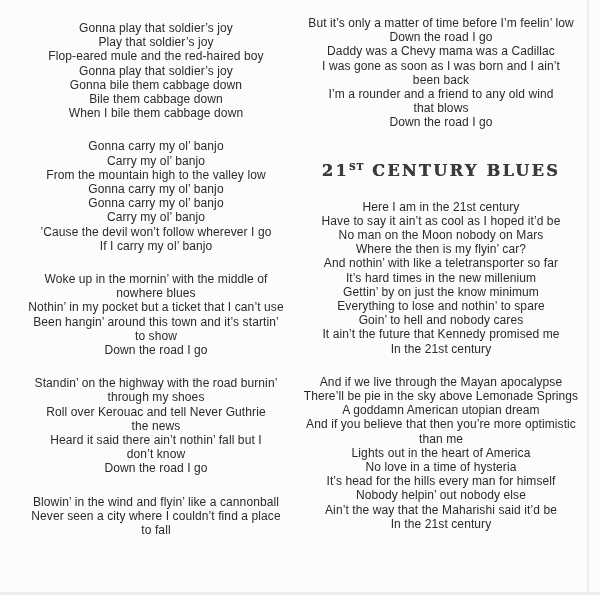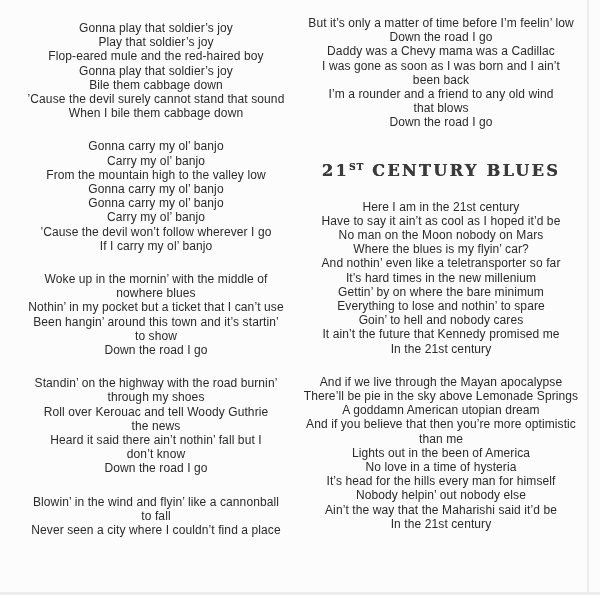--- a/index.html
+++ b/index.html
@@ -66,22 +66,22 @@
 </head>
 <body>
 
 <div class="booklet-page">
   <div class="lyrics-col" id="col-left">
       <div class="verse">
         <div class="line">Gonna play that soldier’s joy</div>
         <div class="line">Play that soldier’s joy</div>
         <div class="line">Flop-eared mule and the red-haired boy</div>
         <div class="line">Gonna play that soldier’s joy</div>
+        <div class="line">Gonna bile them cabbage down</div>
         <div class="line">Bile them cabbage down</div>
-        <div class="line">’Cause the devil surely cannot stand that sound</div>
         <div class="line">When I bile them cabbage down</div>
       </div>
       <div class="verse">
         <div class="line">Gonna carry my ol’ banjo</div>
         <div class="line">Carry my ol’ banjo</div>
         <div class="line">From the mountain high to the valley low</div>
         <div class="line">Gonna carry my ol’ banjo</div>
         <div class="line">Gonna carry my ol’ banjo</div>
         <div class="line">Carry my ol’ banjo</div>
         <div class="line">’Cause the devil won’t follow wherever I go</div>
@@ -91,64 +91,64 @@
         <div class="line">Woke up in the mornin’ with the middle of</div>
         <div class="line">nowhere blues</div>
         <div class="line">Nothin’ in my pocket but a ticket that I can’t use</div>
         <div class="line">Been hangin’ around this town and it’s startin’</div>
         <div class="line">to show</div>
         <div class="line">Down the road I go</div>
       </div>
       <div class="verse">
         <div class="line">Standin’ on the highway with the road burnin’</div>
         <div class="line">through my shoes</div>
-        <div class="line">Roll over Kerouac and tell Woody Guthrie</div>
+        <div class="line">Roll over Kerouac and tell Never Guthrie</div>
         <div class="line">the news</div>
         <div class="line">Heard it said there ain’t nothin’ fall but I</div>
         <div class="line">don’t know</div>
         <div class="line">Down the road I go</div>
       </div>
       <div class="verse">
         <div class="line">Blowin’ in the wind and flyin’ like a cannonball</div>
+        <div class="line">Never seen a city where I couldn’t find a place</div>
         <div class="line">to fall</div>
-        <div class="line">Never seen a city where I couldn’t find a place</div>
       </div>
     </div>
   <div class="lyrics-col" id="col-right">
       <div class="verse">
         <div class="line">But it’s only a matter of time before I’m feelin’ low</div>
         <div class="line">Down the road I go</div>
         <div class="line">Daddy was a Chevy mama was a Cadillac</div>
         <div class="line">I was gone as soon as I was born and I ain’t</div>
         <div class="line">been back</div>
         <div class="line">I’m a rounder and a friend to any old wind</div>
         <div class="line">that blows</div>
         <div class="line">Down the road I go</div>
       </div>
       <div class="song-heading"><span>21</span><sup>ST</sup><span> CENTURY BLUES</span></div>
       <div class="verse">
         <div class="line">Here I am in the 21st century</div>
         <div class="line">Have to say it ain’t as cool as I hoped it’d be</div>
         <div class="line">No man on the Moon nobody on Mars</div>
-        <div class="line">Where the blues is my flyin’ car?</div>
-        <div class="line">And nothin’ even like a teletransporter so far</div>
+        <div class="line">Where the then is my flyin’ car?</div>
+        <div class="line">And nothin’ with like a teletransporter so far</div>
         <div class="line">It’s hard times in the new millenium</div>
-        <div class="line">Gettin’ by on where the bare minimum</div>
+        <div class="line">Gettin’ by on just the know minimum</div>
         <div class="line">Everything to lose and nothin’ to spare</div>
         <div class="line">Goin’ to hell and nobody cares</div>
         <div class="line">It ain’t the future that Kennedy promised me</div>
         <div class="line">In the 21st century</div>
       </div>
       <div class="verse">
         <div class="line">And if we live through the Mayan apocalypse</div>
         <div class="line">There’ll be pie in the sky above Lemonade Springs</div>
         <div class="line">A goddamn American utopian dream</div>
         <div class="line">And if you believe that then you’re more optimistic</div>
         <div class="line">than me</div>
-        <div class="line">Lights out in the been of America</div>
+        <div class="line">Lights out in the heart of America</div>
         <div class="line">No love in a time of hysteria</div>
         <div class="line">It’s head for the hills every man for himself</div>
         <div class="line">Nobody helpin’ out nobody else</div>
         <div class="line">Ain’t the way that the Maharishi said it’d be</div>
         <div class="line">In the 21st century</div>
       </div>
     </div>
   <div class="scan-edge-right"></div>
   <div class="scan-edge-bottom"></div>
 </div>

